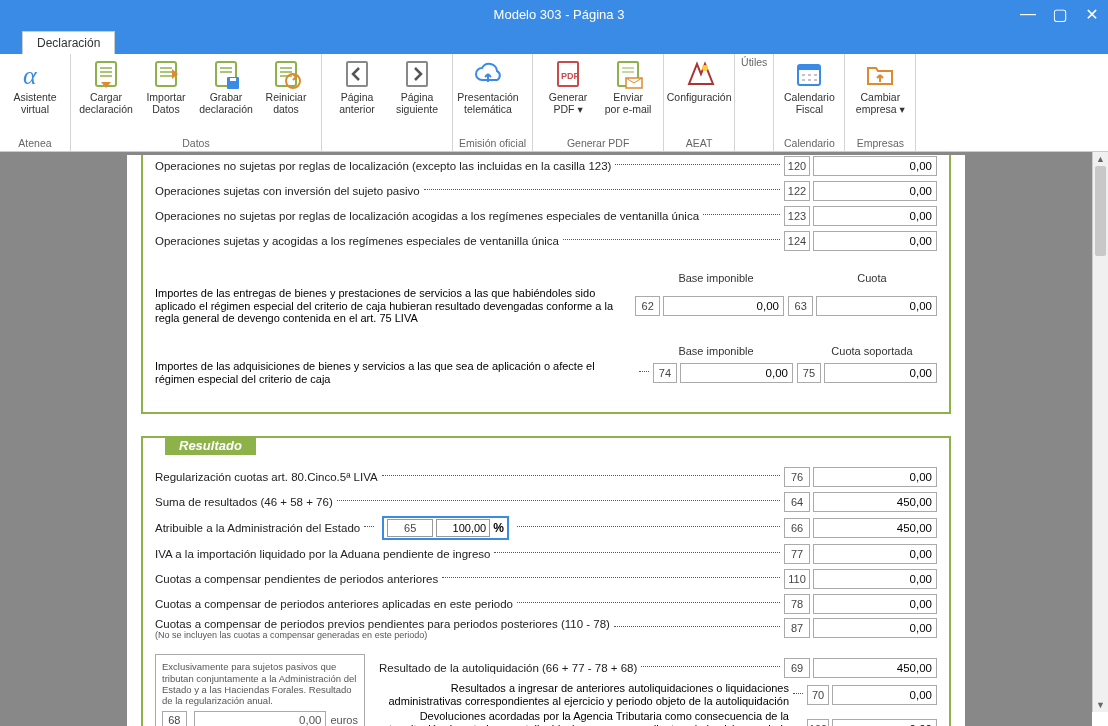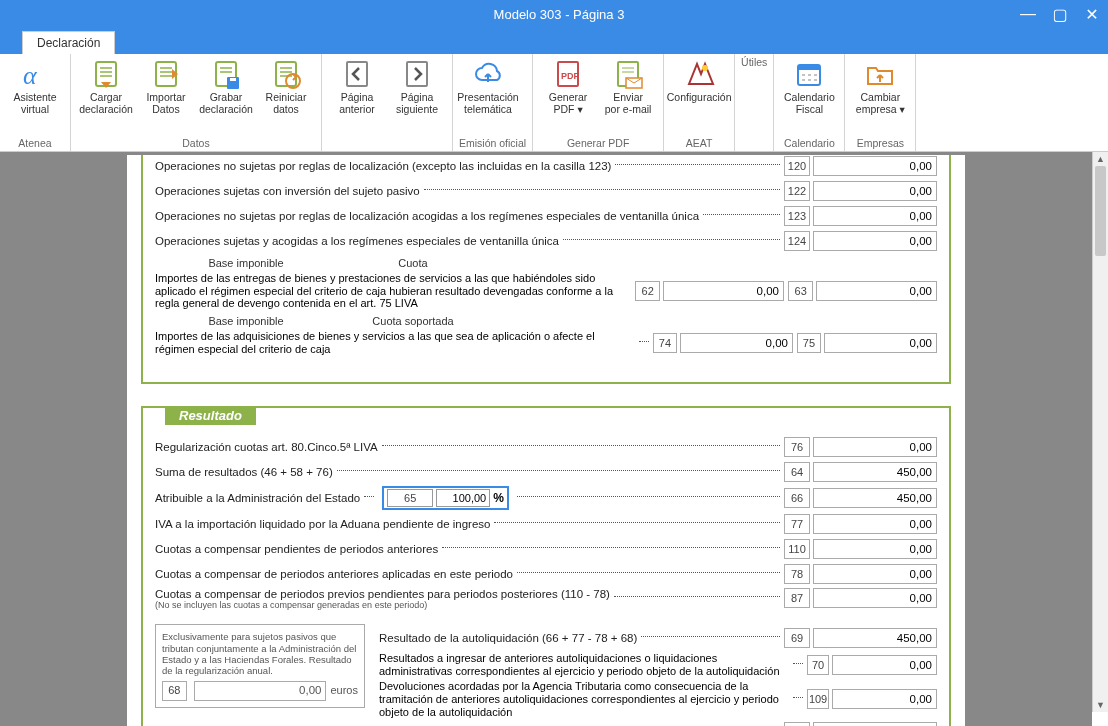--- a/index.html
+++ b/index.html
@@ -33,27 +33,27 @@
 .form-box.first { border-top: none; padding-top: 0;}
 .section-tab-wrap { position: relative; height: 0; }
 .section-tab { position: absolute; top: -12px; left: 10px; background: #8db24a; color: #fff; font-weight: bold; font-style: italic; padding: 2px 14px; font-size: 13px; }
 
 .row { display: flex; align-items: center; margin: 3px 0; min-height: 22px; }
 .row-label { flex: 0 0 auto; font-size: 11.5px; color: #222; }
 .dots { flex: 1 1 auto; border-bottom: 1px dotted #555; margin: 0 4px 3px 4px; min-width: 10px; height: 0; }
 .cell-num { width: 26px; height: 20px; border: 1px solid #aaa; background: #fff; font-size: 11px; display: flex; align-items: center; justify-content: center; color: #444; }
 .cell-val { width: 120px; height: 20px; border: 1px solid #aaa; background: #fff; font-size: 11.5px; display: flex; align-items: center; justify-content: flex-end; padding-right: 4px; margin-left: 3px; }
 .cell-val.w125 { width: 124px;}
-.hdr-pair { display:flex; margin-top:5px;gap:11px;}
+.hdr-pair { display:flex; justify-content:flex-end; margin-top:20px;}
 .hdr-col {font-size:11px; color:#333; text-align:center;}
 .hdr-col.c1{width:130px; margin-left:26px;}
 .hdr-col.c2{width:130px; margin-left:26px;}
 
 .multiline{ font-size:11px; line-height:1.15; max-width:480px;}
-.multiline.wide{max-width:410px;}
+.multiline.wide{max-width:410px;text-align:right;}
 .subnote{font-size:9px; color:#555;}
 
 .estado-box{ border:1px solid #aaa; padding:6px; width:210px; font-size:9.5px; line-height:1.2; color:#555; display:flex; flex-direction:column; gap:4px;}
 .estado-row{ display:flex; align-items:center; gap:4px;}
 .estado-row .cell-val{ width:140px;}
 .euros{font-size:11px;}
 
 .atrib-box { border: 2px solid #3a8be6; padding: 1px 3px; display: inline-flex; align-items: center; gap: 3px; margin: 0 4px;}
 .atrib-box .cell-num { width:46px; height:18px; border:1px solid #999;}
 .atrib-box .aval { width:54px; height:18px; border:1px solid #999; display:flex; align-items:center; justify-content:flex-end; padding-right:3px; font-size:11px;}

